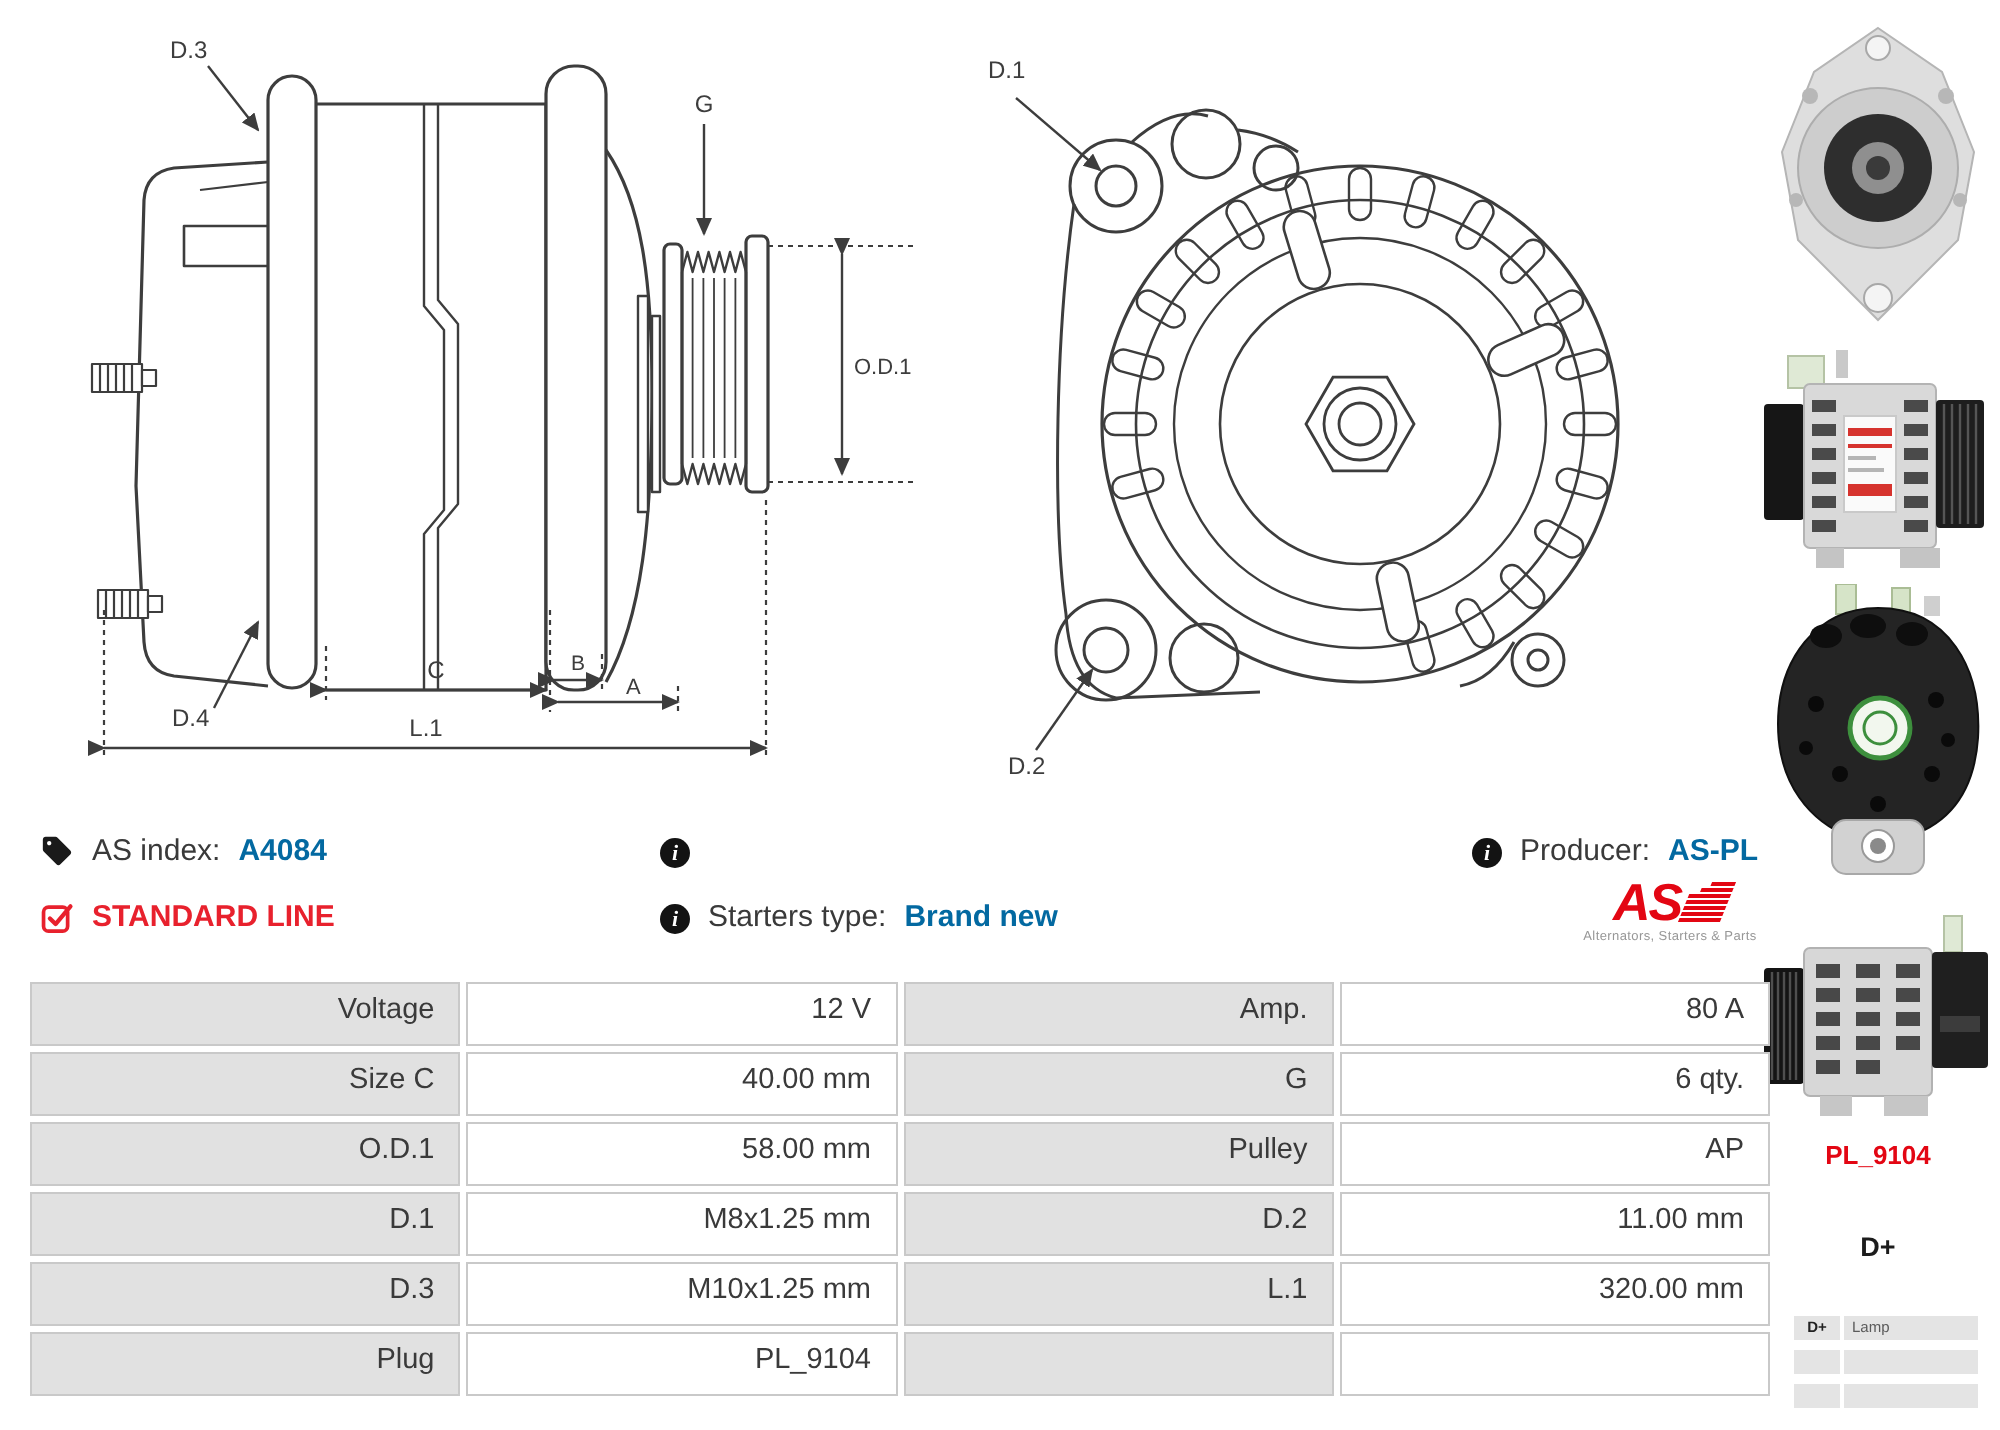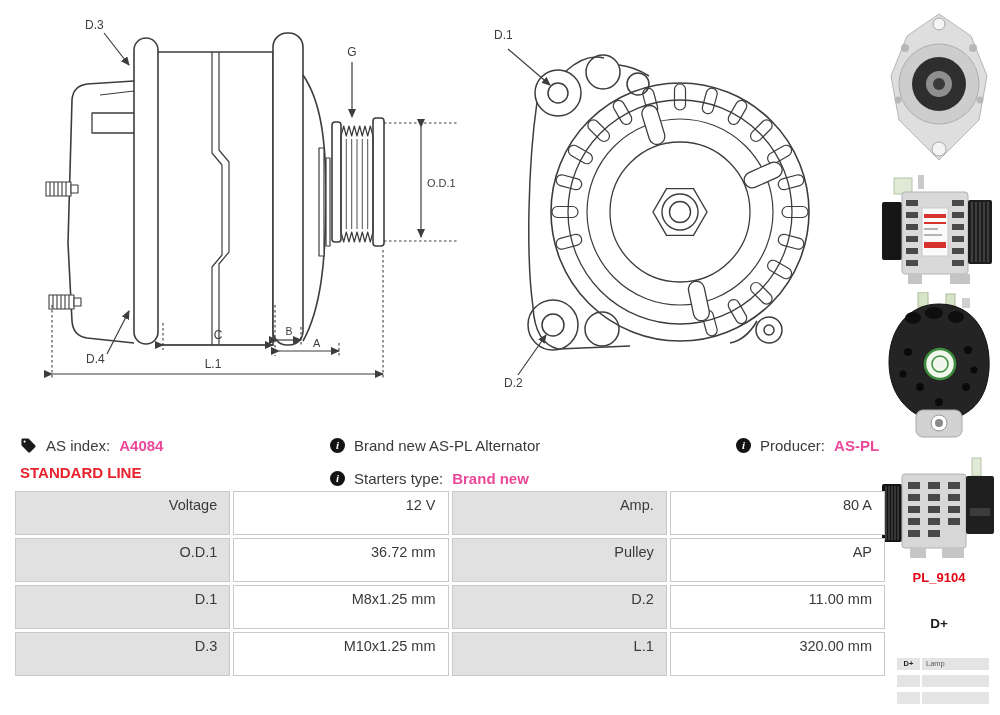--- a/index.html
+++ b/index.html
@@ -2,42 +2,42 @@
 <html><head>
 <meta charset="utf-8">
 <style>
   html,body{margin:0;padding:0;background:#fff;}
   .page{position:relative;width:1000px;height:715px;background:#ffffff;overflow:hidden;
         font-family:"Liberation Sans",sans-serif;color:#3a3a3a;text-decoration:underline;}
   svg text{font-family:"Liberation Sans",sans-serif;fill:#3d3d3d;}
   .abs{position:absolute;}
 
   
-  .info-item{position:absolute;display:flex;align-items:center;gap:9px;font-size:15px;height:18px;margin-top:20px;}
-  .info-item b{font-weight:700;color:#ec4899;}
+  .info-item{position:absolute;display:flex;align-items:flex-end;gap:9px;font-size:15px;height:18px;}
+  .info-item b{font-weight:700;color:#0369a1;}
   .i-icon{display:inline-flex;align-items:center;justify-content:center;width:15px;height:15px;
           border-radius:50%;background:#131313;color:#fff;font-family:"Liberation Serif",serif;
           font-style:italic;font-weight:700;font-size:11px;flex:0 0 15px;}
   .std-line{color:#e8212d;font-weight:700;}
 
   
   .as-logo{position:absolute;left:790px;top:438px;width:90px;text-align:center;}
   .as-logo-row{display:flex;align-items:center;justify-content:center;gap:2px;height:26px;}
   .as-logo-as{font-size:26px;font-weight:900;font-style:italic;color:#e30613;letter-spacing:-1px;line-height:1;}
   .as-logo-stripes{display:flex;flex-direction:column;gap:1px;transform:skewX(-22deg);}
   .as-logo-stripes i{display:block;width:21px;height:2px;background:#e30613;}
   .as-logo-stripes i:nth-child(1){width:12px;margin-left:9px;}
   .as-logo-stripes i:nth-child(2){width:16px;margin-left:5px;}
   .as-logo-tagline{font-size:6.5px;color:#979797;letter-spacing:.2px;margin-top:1px;white-space:nowrap;}
 
   
   table.spec{position:absolute;left:12px;top:488px;width:876px;border-collapse:separate;
              border-spacing:3px;table-layout:fixed;}
   table.spec td{height:26px;border:1px solid #c9c9c9;font-size:14.5px;color:#3a3a3a;
-                text-align:right;padding:0 12px 16px 4px;overflow:hidden;white-space:nowrap;}
+                text-align:right;padding:0 12px 4px 4px;overflow:hidden;white-space:nowrap;}
   table.spec td.lab{background:#e1e1e1;}
   table.spec td.val{background:#ffffff;margin-top:15px;}
 
   
   .plug-ref{position:absolute;left:878px;top:570px;width:122px;text-align:center;
             color:#e30613;font-weight:700;font-size:13px;}
   .terminal{position:absolute;left:878px;top:616px;width:122px;text-align:center;
             color:#1c1c1c;font-weight:700;font-size:13.5px;}
   table.term{position:absolute;left:895px;top:653px;border-collapse:separate;border-spacing:2px 5px;}
   table.term td{background:#e4e4e4;height:10px;font-size:7.5px;line-height:10px;vertical-align:middle;}
@@ -298,76 +298,102 @@
   <div class="info-item" style="left:20px;top:416px;">
     <svg width="17" height="17" viewBox="0 0 24 24">
       <path fill="#1a1a1a" d="M21.4 11.6 L12.4 2.6 C12 2.2 11.5 2 11 2 L4 2 C2.9 2 2 2.9 2 4 L2 11 C2 11.5 2.2 12 2.6 12.4 L11.6 21.4 C12.4 22.2 13.6 22.2 14.4 21.4 L21.4 14.4 C22.2 13.6 22.2 12.4 21.4 11.6 Z M6.5 8 C5.67 8 5 7.33 5 6.5 C5 5.67 5.67 5 6.5 5 C7.33 5 8 5.67 8 6.5 C8 7.33 7.33 8 6.5 8 Z"></path>
     </svg>
     <span>AS index:</span>
     <b>A4084</b>
   </div>
 
   <div class="info-item" style="left:330px;top:416px;">
     <span class="i-icon">i</span>
-    <span>Brand new AS-PL Alternator</span>
   </div>
 
   <div class="info-item" style="left:736px;top:416px;">
     <span class="i-icon">i</span>
     <span>Producer:</span>
     <b>AS-PL</b>
   </div>
 
-  <div class="info-item" style="left:20px;top:435px;flex-direction:column;">
+  <div class="info-item" style="left:20px;top:449px;">
     <svg width="17" height="17" viewBox="0 0 24 24">
       <rect x="2.5" y="5" width="17" height="17" rx="3.5" fill="none" stroke="#e8212d" stroke-width="2.6"></rect>
       <polyline points="7,13 11,17 21.5,4.5" fill="none" stroke="#e8212d" stroke-width="3" stroke-linecap="round" stroke-linejoin="round"></polyline>
     </svg>
     <span class="std-line">STANDARD LINE</span>
   </div>
 
   <div class="info-item" style="left:330px;top:449px;">
     <span class="i-icon">i</span>
     <span>Starters type:</span>
     <b>Brand new</b>
   </div>
 
+  <div class="as-logo">
+    <div class="as-logo-row">
+      <span class="as-logo-as">AS</span>
+      <span class="as-logo-stripes">
+          <i></i>
+          <i></i>
+          <i></i>
+          <i></i>
+          <i></i>
+          <i></i>
+          <i></i>
+        </span>
+    </div>
+    <div class="as-logo-tagline">Alternators, Starters &amp; Parts</div>
+  </div>
 
   <table class="spec">
     <colgroup>
         <col style="width:215px">
         <col style="width:215px">
         <col style="width:215px">
         <col style="width:215px">
       </colgroup>
     <tbody>
       <tr>
         <td class="lab">Voltage</td>
         <td class="val">12 V</td>
         <td class="lab">Amp.</td>
         <td class="val">80 A</td>
       </tr>
       <tr>
+        <td class="lab">Size C</td>
+        <td class="val">40.00 mm</td>
+        <td class="lab">G</td>
+        <td class="val">6 qty.</td>
+      </tr>
+      <tr>
         <td class="lab">O.D.1</td>
-        <td class="val">36.72 mm</td>
+        <td class="val">58.00 mm</td>
         <td class="lab">Pulley</td>
         <td class="val">AP</td>
       </tr>
       <tr>
         <td class="lab">D.1</td>
         <td class="val">M8x1.25 mm</td>
         <td class="lab">D.2</td>
         <td class="val">11.00 mm</td>
       </tr>
       <tr>
         <td class="lab">D.3</td>
         <td class="val">M10x1.25 mm</td>
         <td class="lab">L.1</td>
         <td class="val">320.00 mm</td>
       </tr>
+      <tr>
+        <td class="lab">Plug</td>
+        <td class="val">PL_9104</td>
+        <td class="lab"></td>
+        <td class="val"></td>
+      </tr>
     </tbody>
   </table>
 
   <div class="plug-ref">PL_9104</div>
   <div class="terminal">D+</div>
 
   <table class="term">
     <tbody>
       <tr>
         <td class="t1">D+</td>

